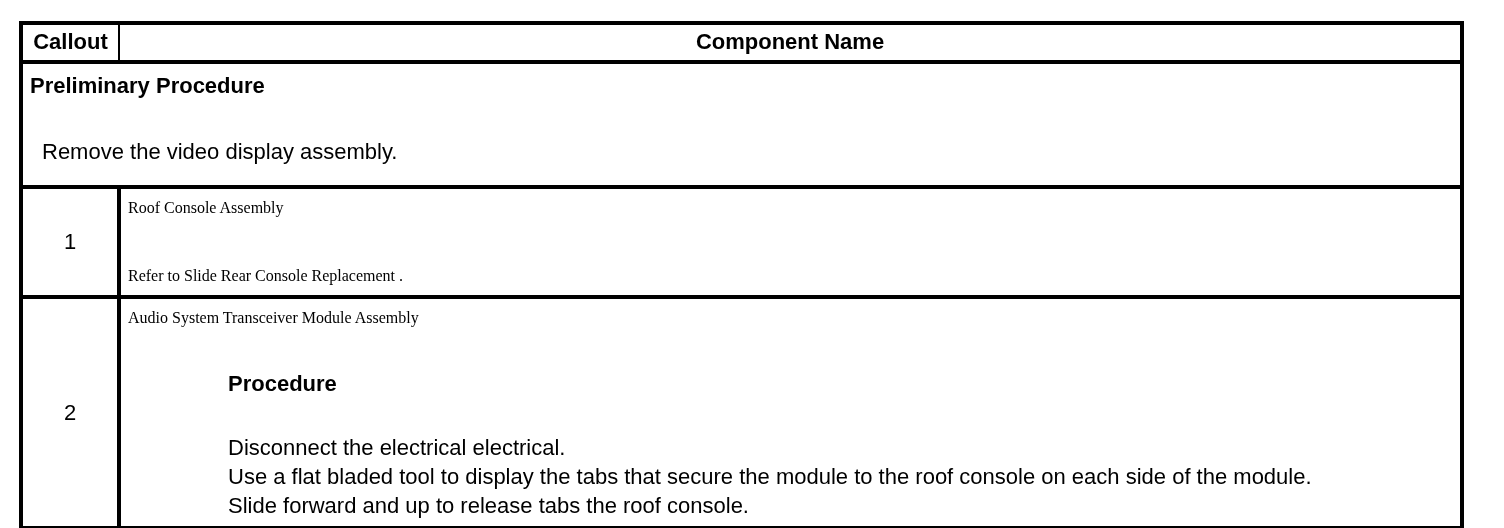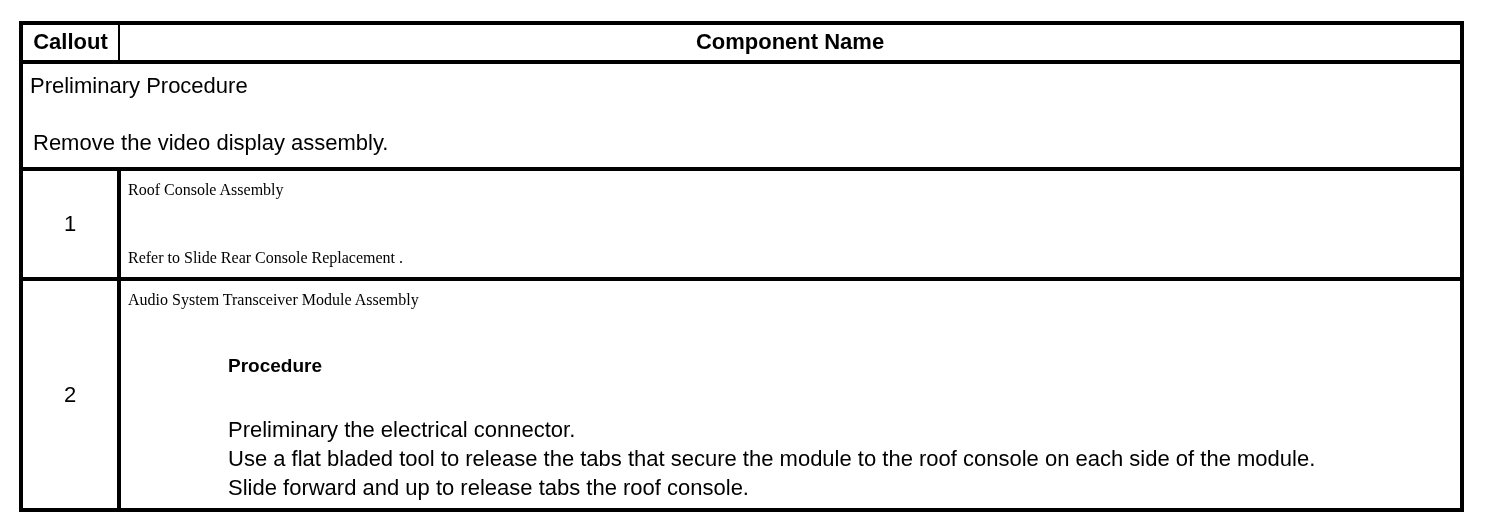--- a/index.html
+++ b/index.html
@@ -68,32 +68,32 @@
   .hdr-name {
   }
 
   
   .prelim-row td {
     border-bottom: 4px solid #000000;
     padding: 9px 0 8px 7px;
     height: 85px;
   }
   .prelim-title {
-    font-weight: normal;
+    font-weight: bold;
     font-size: 22px;
     line-height: 26px;
     margin: 0;
   }
   .prelim-spacer {
     height: 28px;
   }
   .prelim-text {
     font-size: 22px;
     line-height: 26px;
-    margin: 3px;
+    margin: 12px;
   }
 
   
   .item-row > td.cell-num {
     border-right: 4px solid #000000;
     text-align: center;
     vertical-align: middle;
     font-size: 22px;
   }
   .item-row > td.cell-body {
@@ -107,21 +107,21 @@
     margin: 0;
     white-space: nowrap;
     font-family: Liberation Serif, serif;
   }
   .gap-md { height: 42px; }
   .gap-lg { height: 40px; }
   .gap-sm { height: 36px; }
 
   .sub-head {
     font-weight: bold;
-    font-size: 19px;
+    font-size: 22px;
     line-height: 26px;
     margin: 0 0 0 100px;
   }
   .step {
     font-size: 22px;
     line-height: 29px;
     margin: 0 0 0 100px;
     white-space: nowrap;
   }
 </style>
@@ -162,21 +162,21 @@
         </td>
       </tr>
 
       <tr class="item-row row-2">
         <td class="cell-num">2</td>
         <td class="cell-body">
           <p class="body-line">Audio System Transceiver Module Assembly</p>
           <div class="gap-lg"></div>
           <p class="sub-head">Procedure</p>
           <div class="gap-sm"></div>
-          <p class="step">Preliminary the electrical connector.</p>
-          <p class="step">Use a flat bladed tool to release the tabs that secure the module to the roof console on each side of the module.</p>
+          <p class="step">Disconnect the electrical electrical.</p>
+          <p class="step">Use a flat bladed tool to display the tabs that secure the module to the roof console on each side of the module.</p>
           <p class="step">Slide forward and up to release tabs the roof console.</p>
         </td>
       </tr>
     </tbody>
   </table>
 
 </div>
 
 </body></html>

